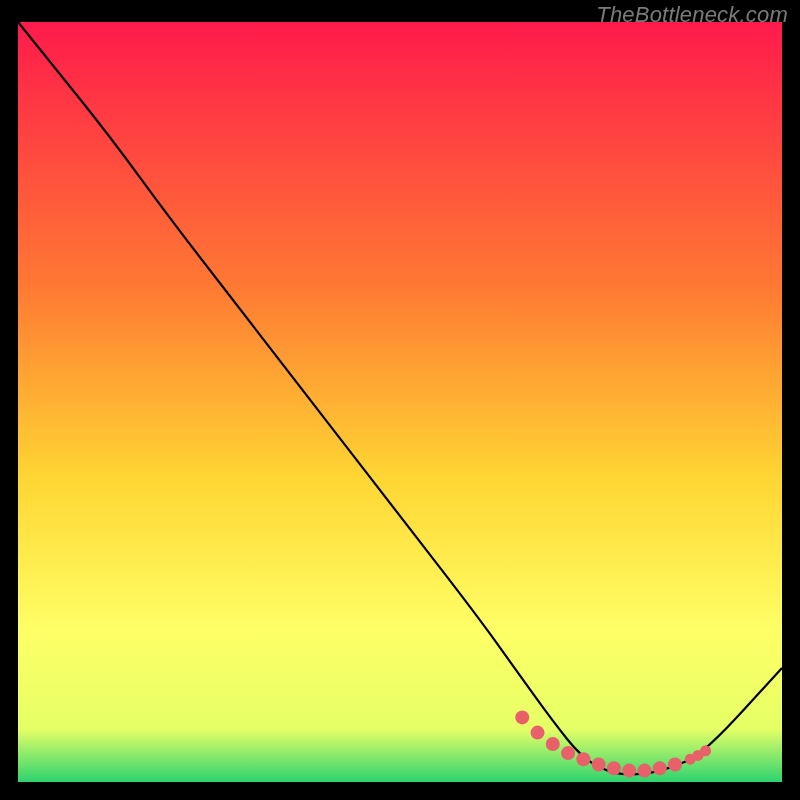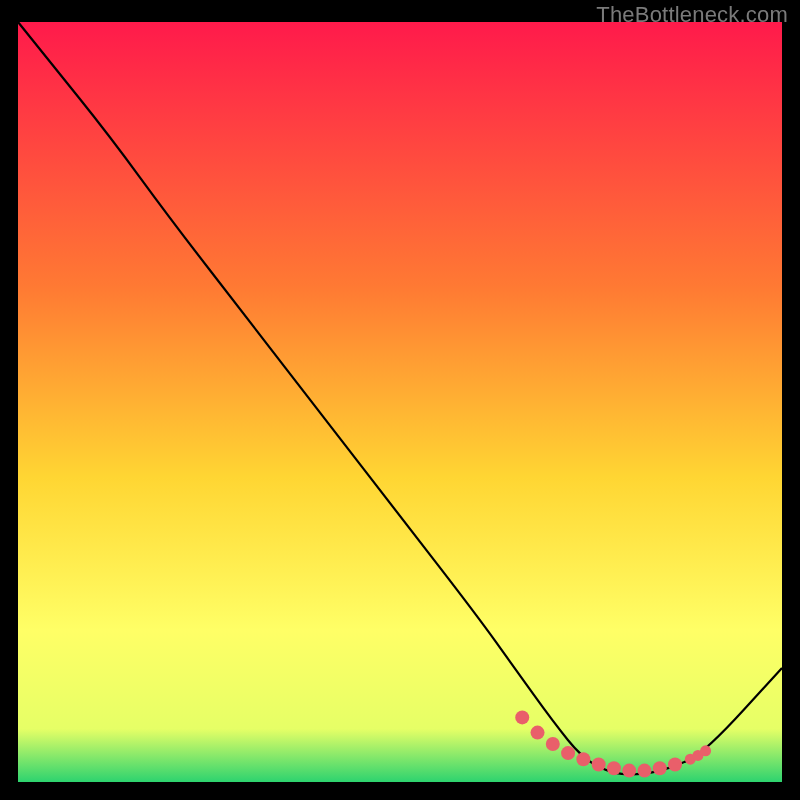--- a/index.html
+++ b/index.html
@@ -21,20 +21,21 @@
   .watermark {
     position: absolute;
     top: 2px;
     right: 12px;
     font-family: Arial, Helvetica, sans-serif;
     font-size: 22px;
     color: #7a7a7a;
     letter-spacing: 0.2px;
     -webkit-user-select: none;
     user-select: none;
+    font-style: italic;
   }
 </style>
 </head>
 <body>
 <div class="wrap">
 
 <svg id="chart-svg" width="800" height="800" viewBox="0 0 800 800">
   <defs>
     <linearGradient id="bg-grad" x1="0" y1="0" x2="0" y2="1">
           <stop offset="0%" stop-color="#ff1a4b"></stop>

